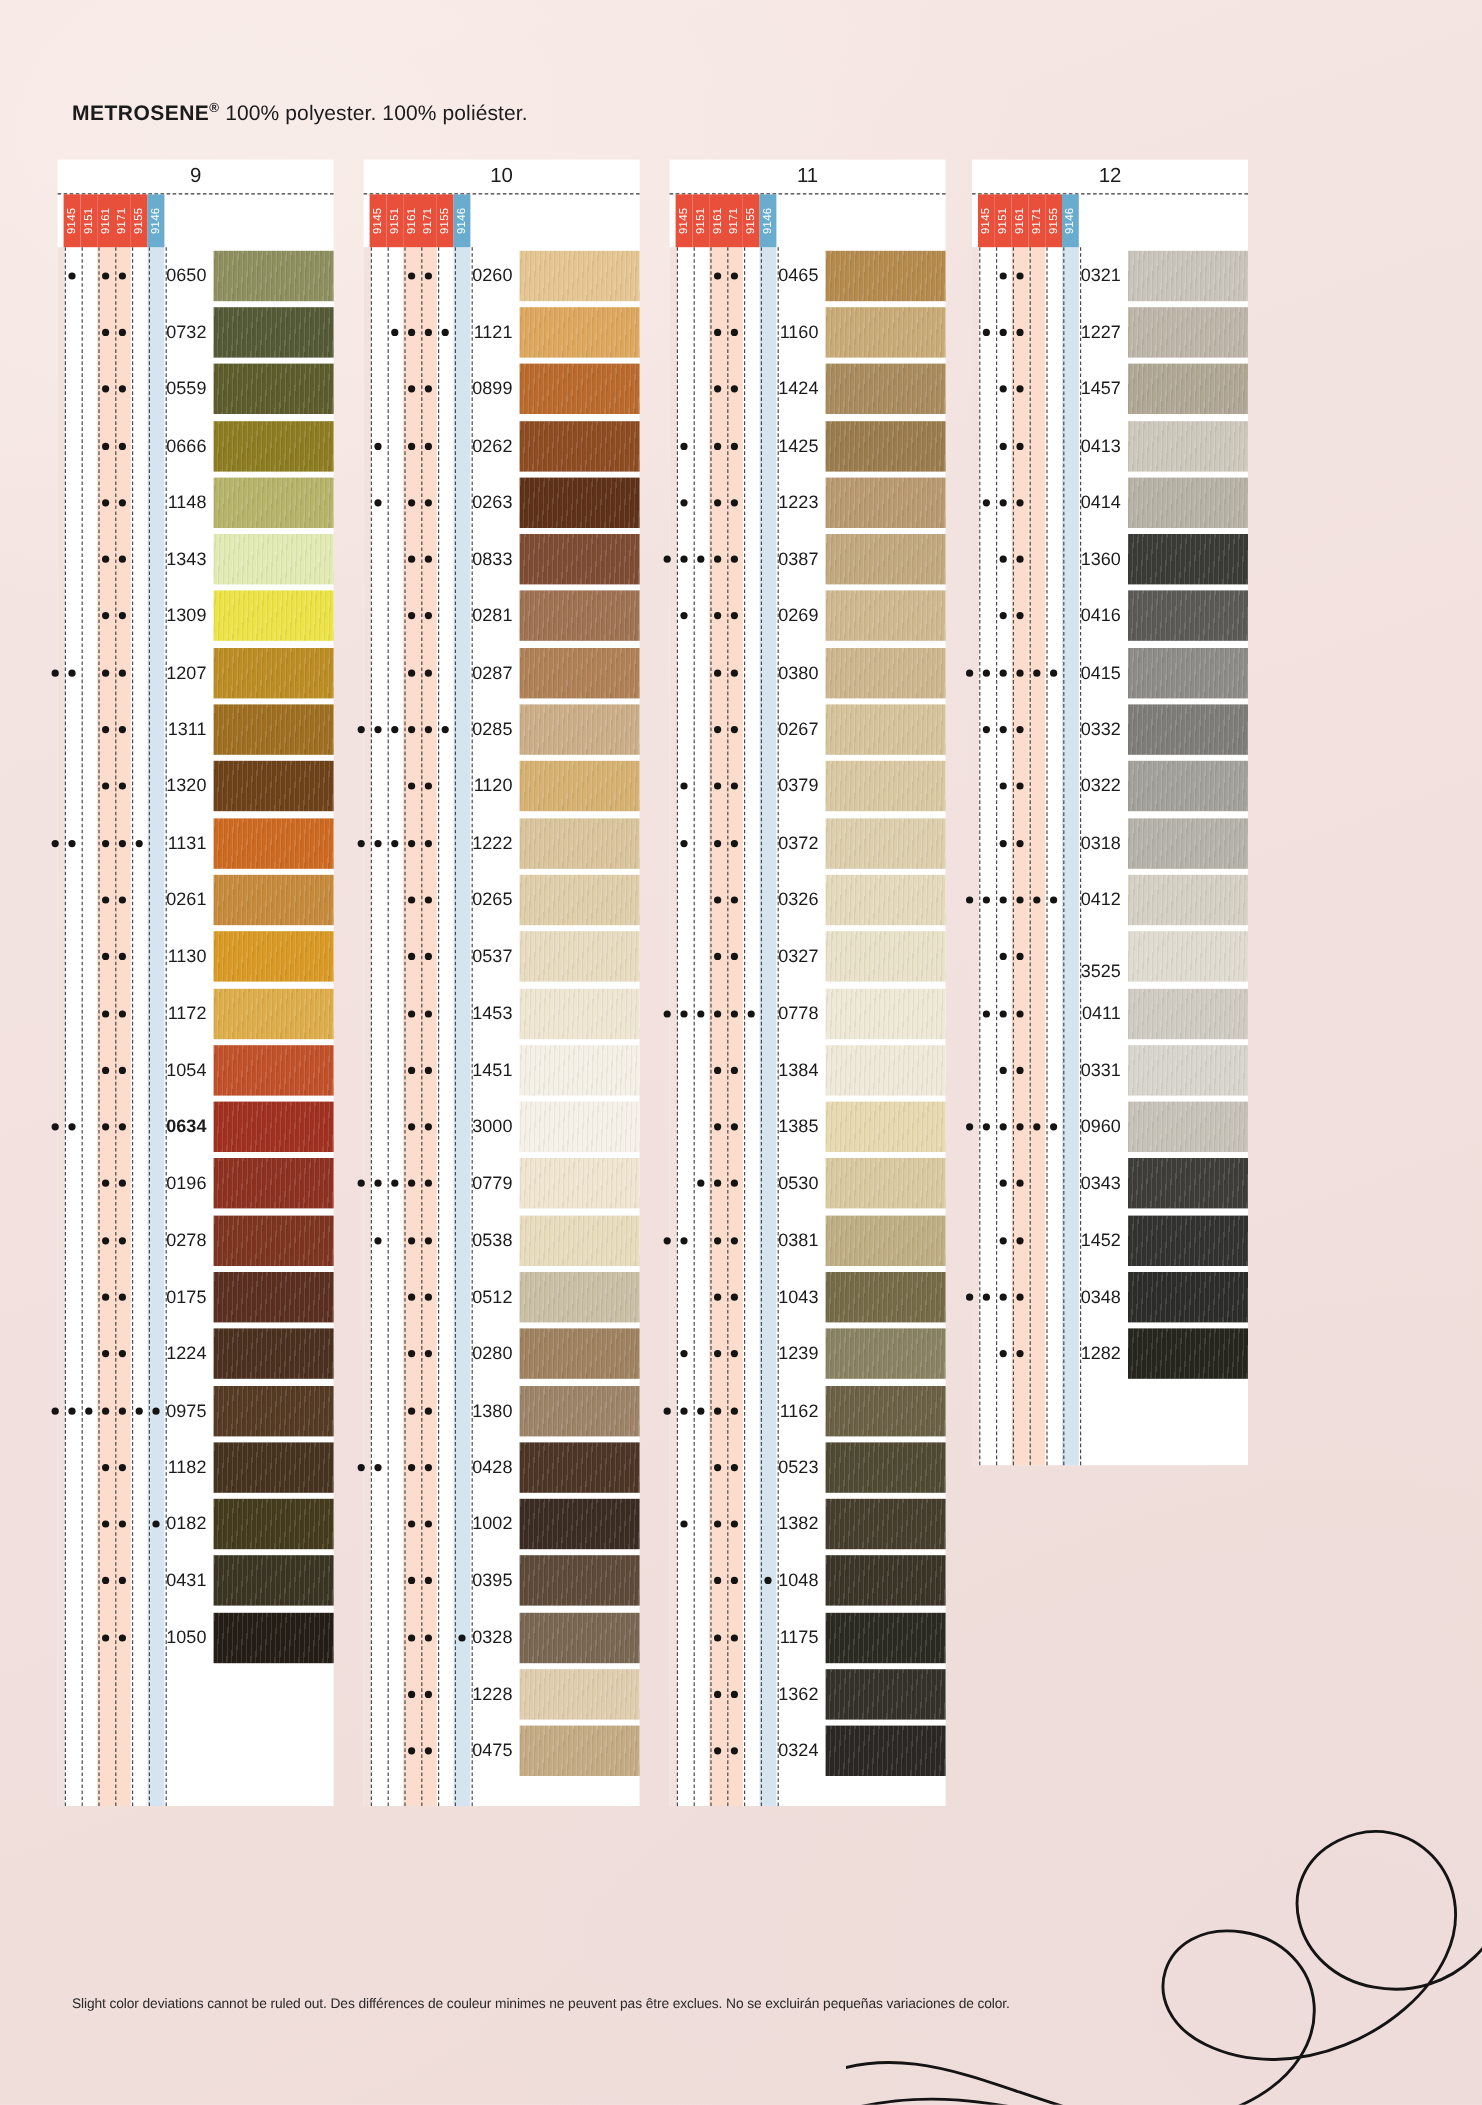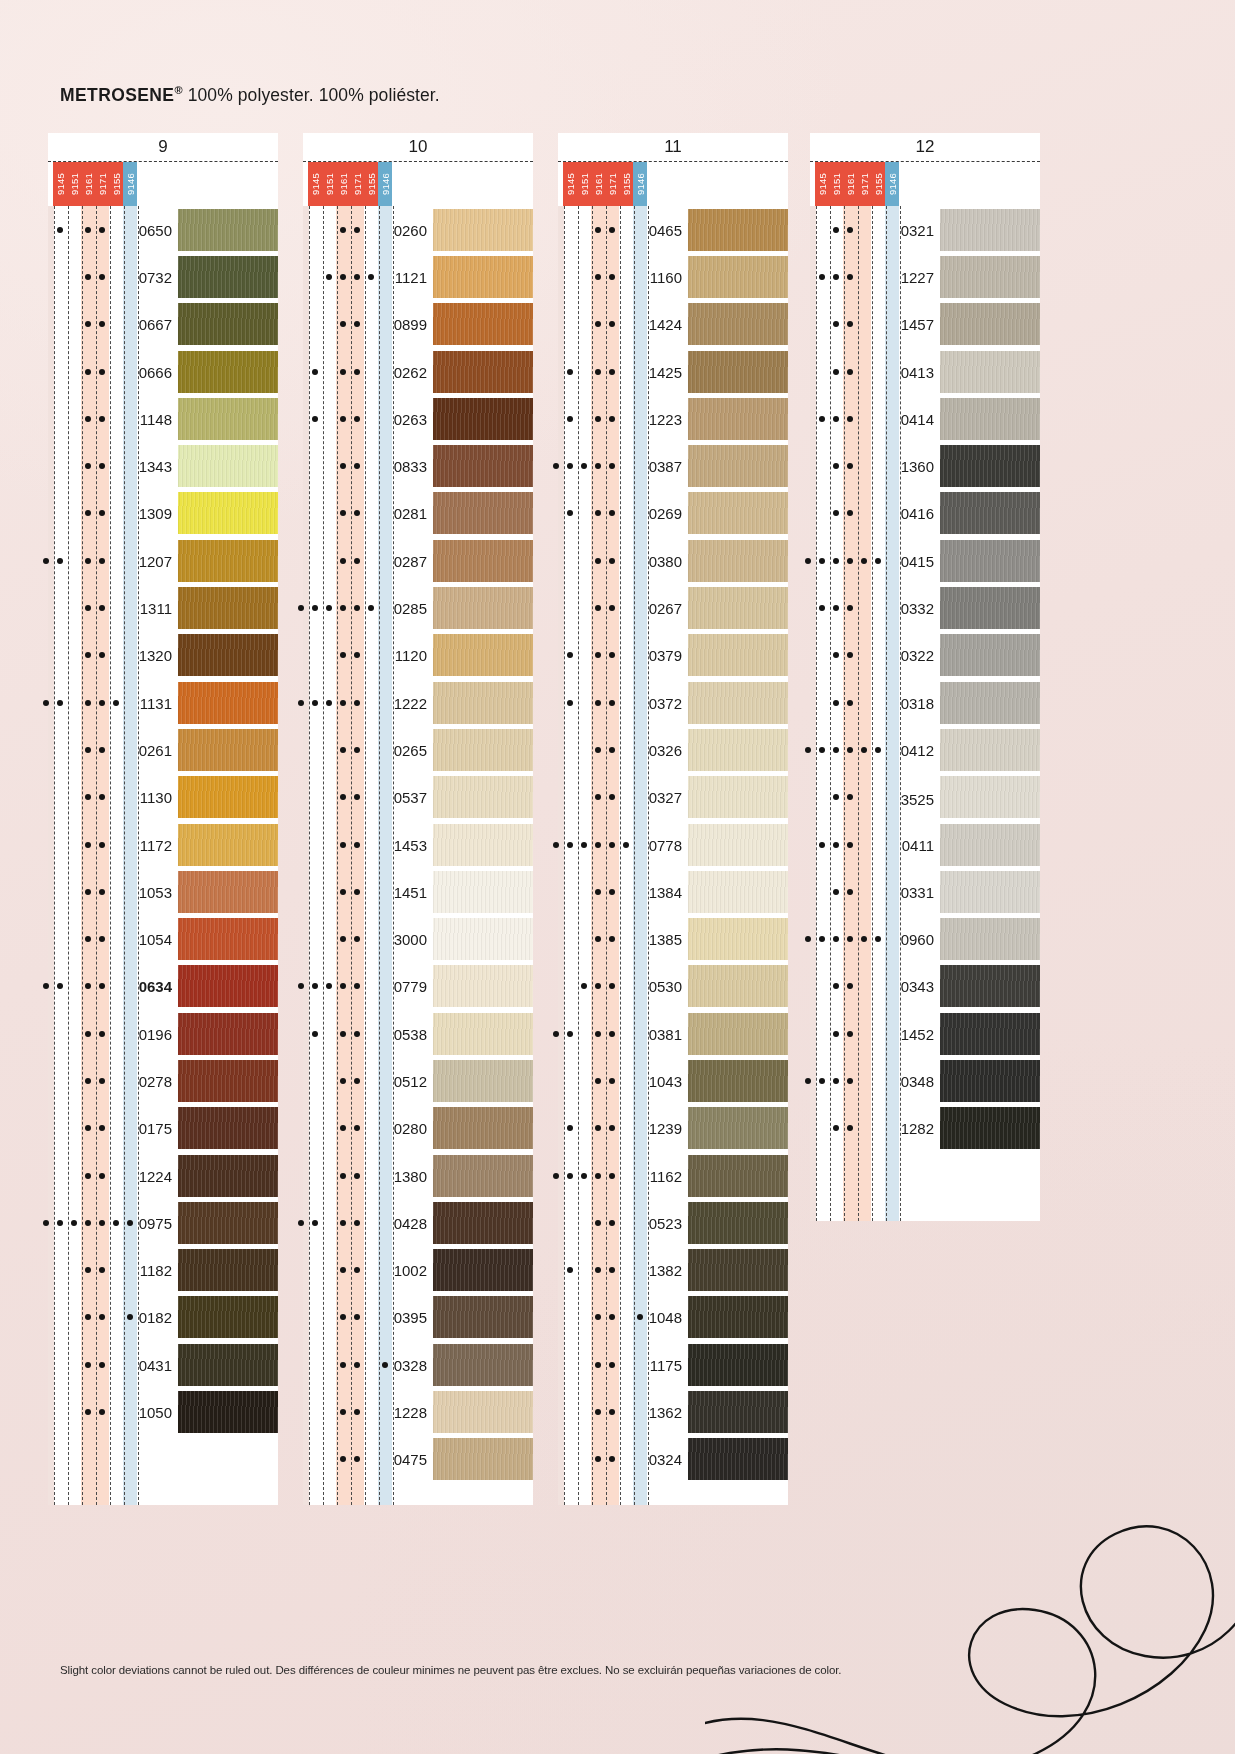--- a/index.html
+++ b/index.html
@@ -149,21 +149,21 @@
             <div class="dot" style="left: 40px; top: 23.65px;"></div>
             <div class="dot" style="left: 54px; top: 23.65px;"></div>
             <div class="code" style="right: 106px; top: 23.65px;">0732</div>
             <div class="sw" style="width: 100px; height: 42px; top: 2.65px; background: rgb(83, 90, 53);">
               <i></i>
             </div>
           </div>
           <div class="row" style="height: 47.3px;">
             <div class="dot" style="left: 40px; top: 23.65px;"></div>
             <div class="dot" style="left: 54px; top: 23.65px;"></div>
-            <div class="code" style="right: 106px; top: 23.65px;">0667</div>
+            <div class="code" style="right: 106px; top: 23.65px;">0559</div>
             <div class="sw" style="width: 100px; height: 42px; top: 2.65px; background: rgb(93, 92, 44);">
               <i></i>
             </div>
           </div>
           <div class="row" style="height: 47.3px;">
             <div class="dot" style="left: 40px; top: 23.65px;"></div>
             <div class="dot" style="left: 54px; top: 23.65px;"></div>
             <div class="code" style="right: 106px; top: 23.65px;">0666</div>
             <div class="sw" style="width: 100px; height: 42px; top: 2.65px; background: rgb(142, 124, 34);">
               <i></i>
@@ -244,28 +244,20 @@
             <div class="code" style="right: 106px; top: 23.65px;">1130</div>
             <div class="sw" style="width: 100px; height: 42px; top: 2.65px; background: rgb(217, 153, 37);">
               <i></i>
             </div>
           </div>
           <div class="row" style="height: 47.3px;">
             <div class="dot" style="left: 40px; top: 23.65px;"></div>
             <div class="dot" style="left: 54px; top: 23.65px;"></div>
             <div class="code" style="right: 106px; top: 23.65px;">1172</div>
             <div class="sw" style="width: 100px; height: 42px; top: 2.65px; background: rgb(221, 173, 75);">
-              <i></i>
-            </div>
-          </div>
-          <div class="row" style="height: 47.3px;">
-            <div class="dot" style="left: 40px; top: 23.65px;"></div>
-            <div class="dot" style="left: 54px; top: 23.65px;"></div>
-            <div class="code" style="right: 106px; top: 23.65px;">1053</div>
-            <div class="sw" style="width: 100px; height: 42px; top: 2.65px; background: rgb(196, 118, 74);">
               <i></i>
             </div>
           </div>
           <div class="row" style="height: 47.3px;">
             <div class="dot" style="left: 40px; top: 23.65px;"></div>
             <div class="dot" style="left: 54px; top: 23.65px;"></div>
             <div class="code" style="right: 106px; top: 23.65px;">1054</div>
             <div class="sw" style="width: 100px; height: 42px; top: 2.65px; background: rgb(193, 81, 42);">
               <i></i>
             </div>
@@ -1055,21 +1047,21 @@
             <div class="dot" style="left: 54px; top: 23.65px;"></div>
             <div class="dot" style="left: 68px; top: 23.65px;"></div>
             <div class="code" style="right: 106px; top: 23.65px;">0412</div>
             <div class="sw" style="width: 100px; height: 42px; top: 2.65px; background: rgb(213, 208, 196);">
               <i></i>
             </div>
           </div>
           <div class="row" style="height: 47.3px;">
             <div class="dot" style="left: 26px; top: 23.65px;"></div>
             <div class="dot" style="left: 40px; top: 23.65px;"></div>
-            <div class="code" style="right: 106px; top: 25px; text-align: right;">3525</div>
+            <div class="code" style="right: 106px; top: 36px; text-align: right;">3525</div>
             <div class="sw" style="width: 100px; height: 42px; top: 2.65px; background: rgb(223, 219, 208);">
               <i></i>
             </div>
           </div>
           <div class="row" style="height: 47.3px;">
             <div class="dot" style="left: 12px; top: 23.65px;"></div>
             <div class="dot" style="left: 26px; top: 23.65px;"></div>
             <div class="dot" style="left: 40px; top: 23.65px;"></div>
             <div class="code" style="right: 106px; top: 23.65px;">0411</div>
             <div class="sw" style="width: 100px; height: 42px; top: 2.65px; background: rgb(207, 203, 194);">

